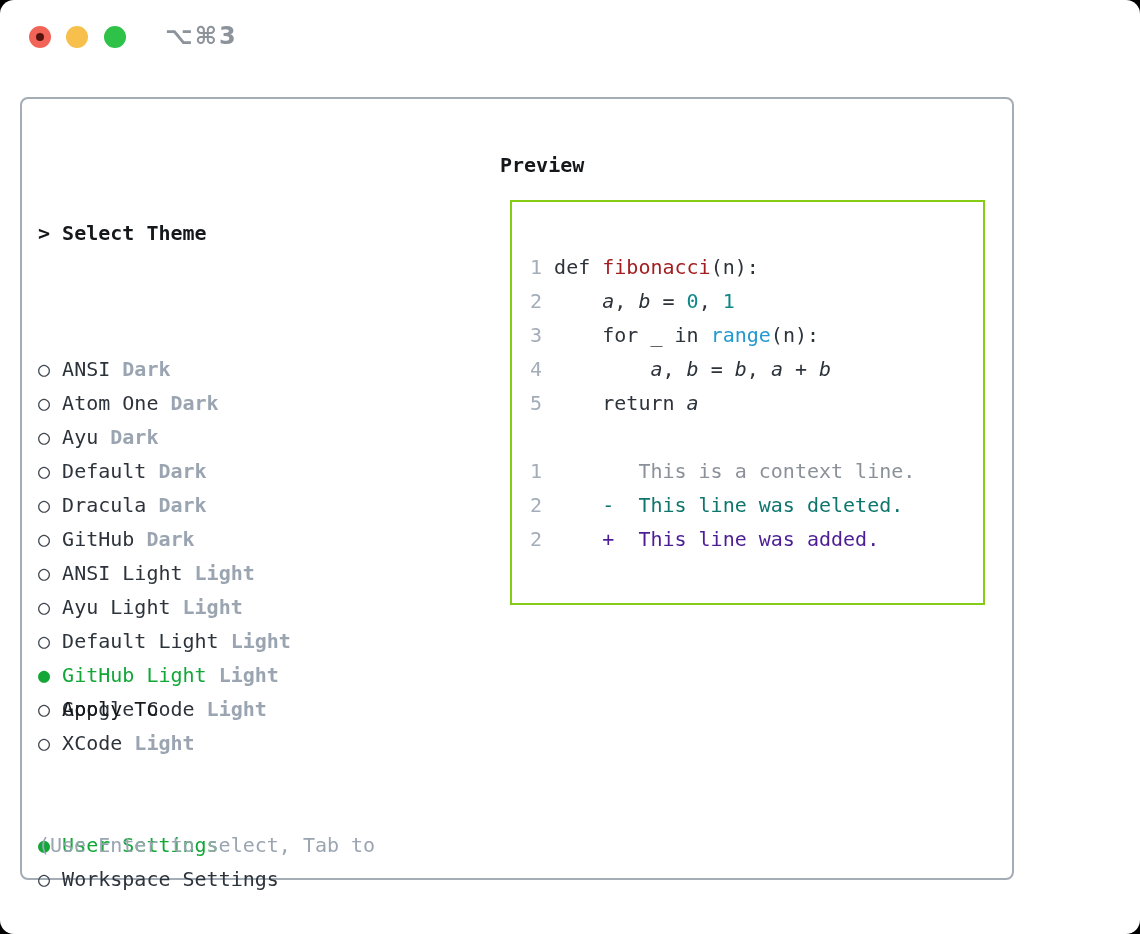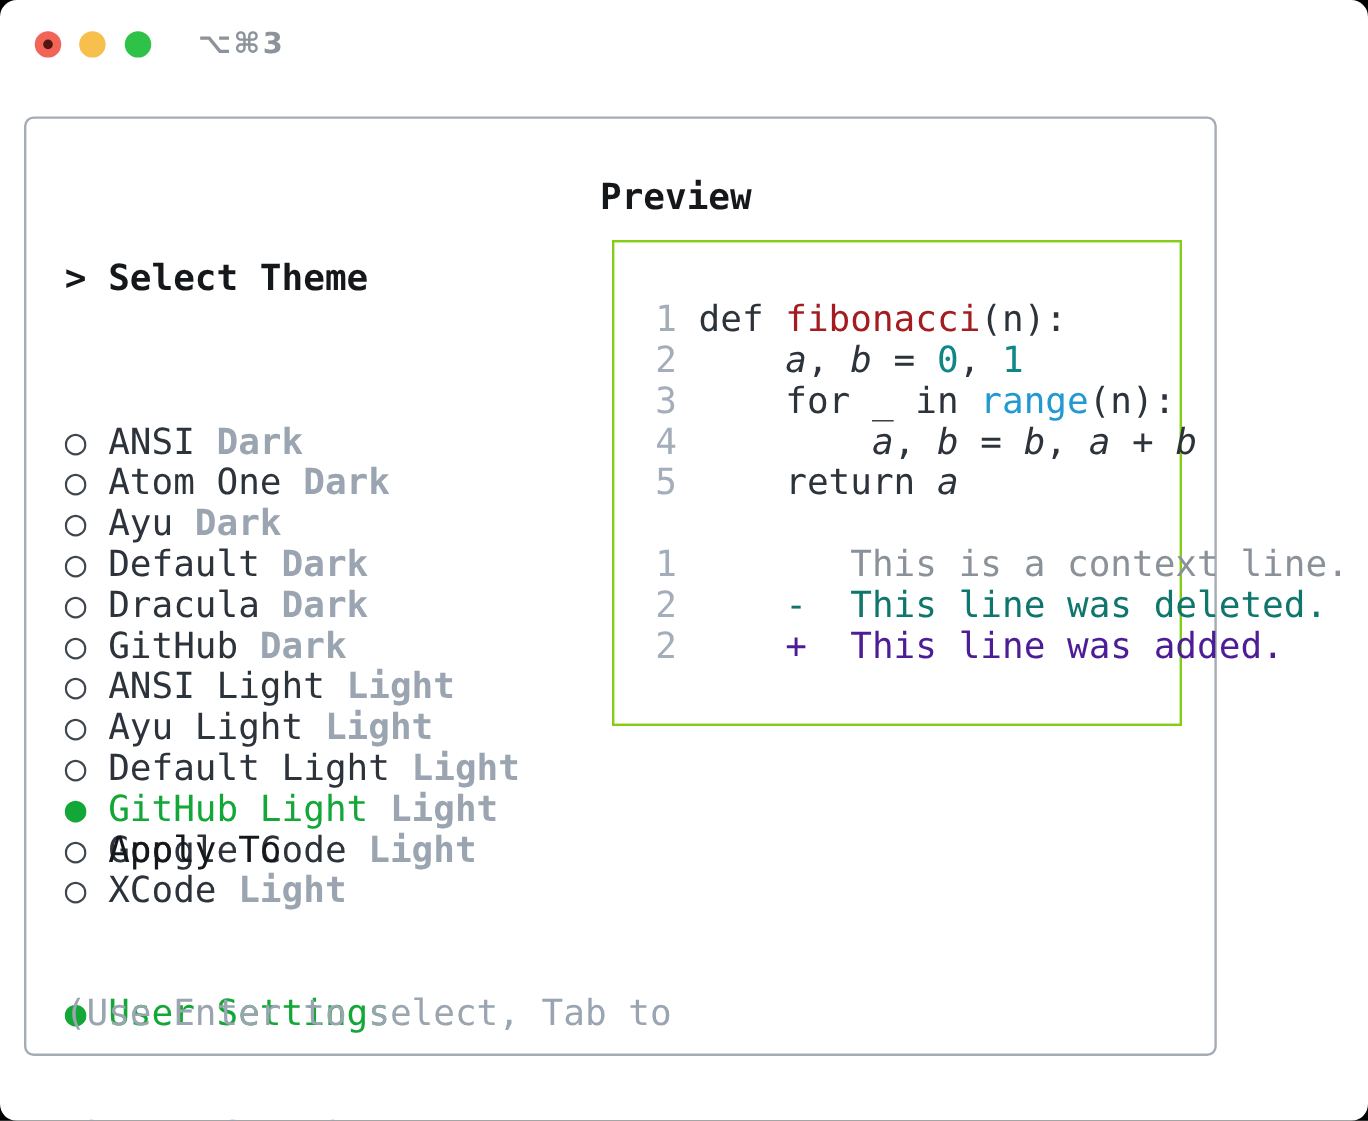--- a/index.html
+++ b/index.html
@@ -13,22 +13,22 @@
   .tl-close .dot{position:absolute;left:7px;top:7px;width:8px;height:8px;border-radius:50%;background:#551410;}
   .tl-min{left:66px;background:#f7bf4c;}
   .tl-zoom{left:104px;background:#2fc248;}
   .win-title{position:absolute;left:165px;top:22px;font-family:"DejaVu Sans",sans-serif;
              font-weight:bold;font-size:24px;color:#8d939b;letter-spacing:2px;}
 
   
   .content{position:absolute;left:20px;top:97px;width:990px;height:779px;
            border:2px solid #a4acb6;border-radius:8px;background:#fff;}
 
-  .mono{font-family:"DejaVu Sans Mono",monospace;font-size:30px;line-height:34px;white-space:pre;}
-  .row{height:34px;margin-left:16px;}
+  .mono{font-family:"DejaVu Sans Mono",monospace;font-size:20px;line-height:34px;white-space:pre;}
+  .row{height:34px;}
 
   .themes{position:absolute;left:16px;top:49px;}
   .apply{position:absolute;left:16px;top:525px;}
   .help{position:absolute;left:16px;top:661px;color:#9aa5b1;}
 
   .hdr{font-weight:bold;color:#15181b;}
   .t-dark{color:#2d333b;}
   .t-blackish{color:#15181b;}
   .badge{color:#9aa5b1;font-weight:bold;}
   .marker{color:#3f464e;}
@@ -64,21 +64,21 @@
   <div class="content">
 
     <div class="themes mono">
       <div class="row"><span class="hdr">&gt;</span><span class="hdr"> </span><span class="hdr">Select Theme</span></div>
       
     <div class="row"><span class="marker">○ </span><span class="t-dark">ANSI</span><span class="badge"> Dark</span></div><div class="row"><span class="marker">○ </span><span class="t-dark">Atom One</span><span class="badge"> Dark</span></div><div class="row"><span class="marker">○ </span><span class="t-dark">Ayu</span><span class="badge"> Dark</span></div><div class="row"><span class="marker">○ </span><span class="t-dark">Default</span><span class="badge"> Dark</span></div><div class="row"><span class="marker">○ </span><span class="t-dark">Dracula</span><span class="badge"> Dark</span></div><div class="row"><span class="marker">○ </span><span class="t-dark">GitHub</span><span class="badge"> Dark</span></div><div class="row"><span class="marker">○ </span><span class="t-dark">ANSI Light</span><span class="badge"> Light</span></div><div class="row"><span class="marker">○ </span><span class="t-dark">Ayu Light</span><span class="badge"> Light</span></div><div class="row"><span class="marker">○ </span><span class="t-dark">Default Light</span><span class="badge"> Light</span></div><div class="row"><span class="sel">● </span><span class="sel">GitHub Light</span><span class="badge"> Light</span></div><div class="row"><span class="marker">○ </span><span class="t-dark">Google Code</span><span class="badge"> Light</span></div><div class="row"><span class="marker">○ </span><span class="t-dark">XCode</span><span class="badge"> Light</span></div></div>
 
     <div class="apply mono">
       <div class="row"><span class="t-blackish">  </span><span class="t-blackish">Apply To</span></div>
       
-    <div class="row"><span class="sel">● </span><span class="sel">User Settings</span></div></div>
+    <div class="row"><span class="sel">● </span><span class="sel">User Settings</span></div><div class="row"><span class="marker">○ </span><span class="t-dark">Workspace Settings</span></div></div>
 
     <div class="help mono">
       <div class="row">(Use Enter to select, Tab to</div>
       <div class="row">change focus)</div>
     </div>
 
     <div class="preview-label mono">Preview</div>
     <div class="pbox">
       <div class="pcode mono"><div class="row"><span class="lnum">1 </span><span class="c-kw">def </span><span class="c-fn">fibonacci</span><span class="c-pl">(n):</span></div><div class="row"><span class="lnum">2 </span><span class="c-pl">    </span><span class="c-var">a</span><span class="c-pl">, </span><span class="c-var">b</span><span class="c-pl"> = </span><span class="c-num">0</span><span class="c-pl">, </span><span class="c-num">1</span></div><div class="row"><span class="lnum">3 </span><span class="c-pl">    for _ in </span><span class="c-bi">range</span><span class="c-pl">(n):</span></div><div class="row"><span class="lnum">4 </span><span class="c-pl">        </span><span class="c-var">a</span><span class="c-pl">, </span><span class="c-var">b</span><span class="c-pl"> = </span><span class="c-var">b</span><span class="c-pl">, </span><span class="c-var">a</span><span class="c-pl"> + </span><span class="c-var">b</span></div><div class="row"><span class="lnum">5 </span><span class="c-pl">    return </span><span class="c-var">a</span></div><div class="row"></div><div class="row"><span class="lnum">1</span><span class="d-context">        This is a context line.</span></div><div class="row"><span class="lnum">2</span><span class="d-deleted">     -  This line was deleted.</span></div><div class="row"><span class="lnum">2</span><span class="d-added">     +  This line was added.</span></div></div>
     </div>

